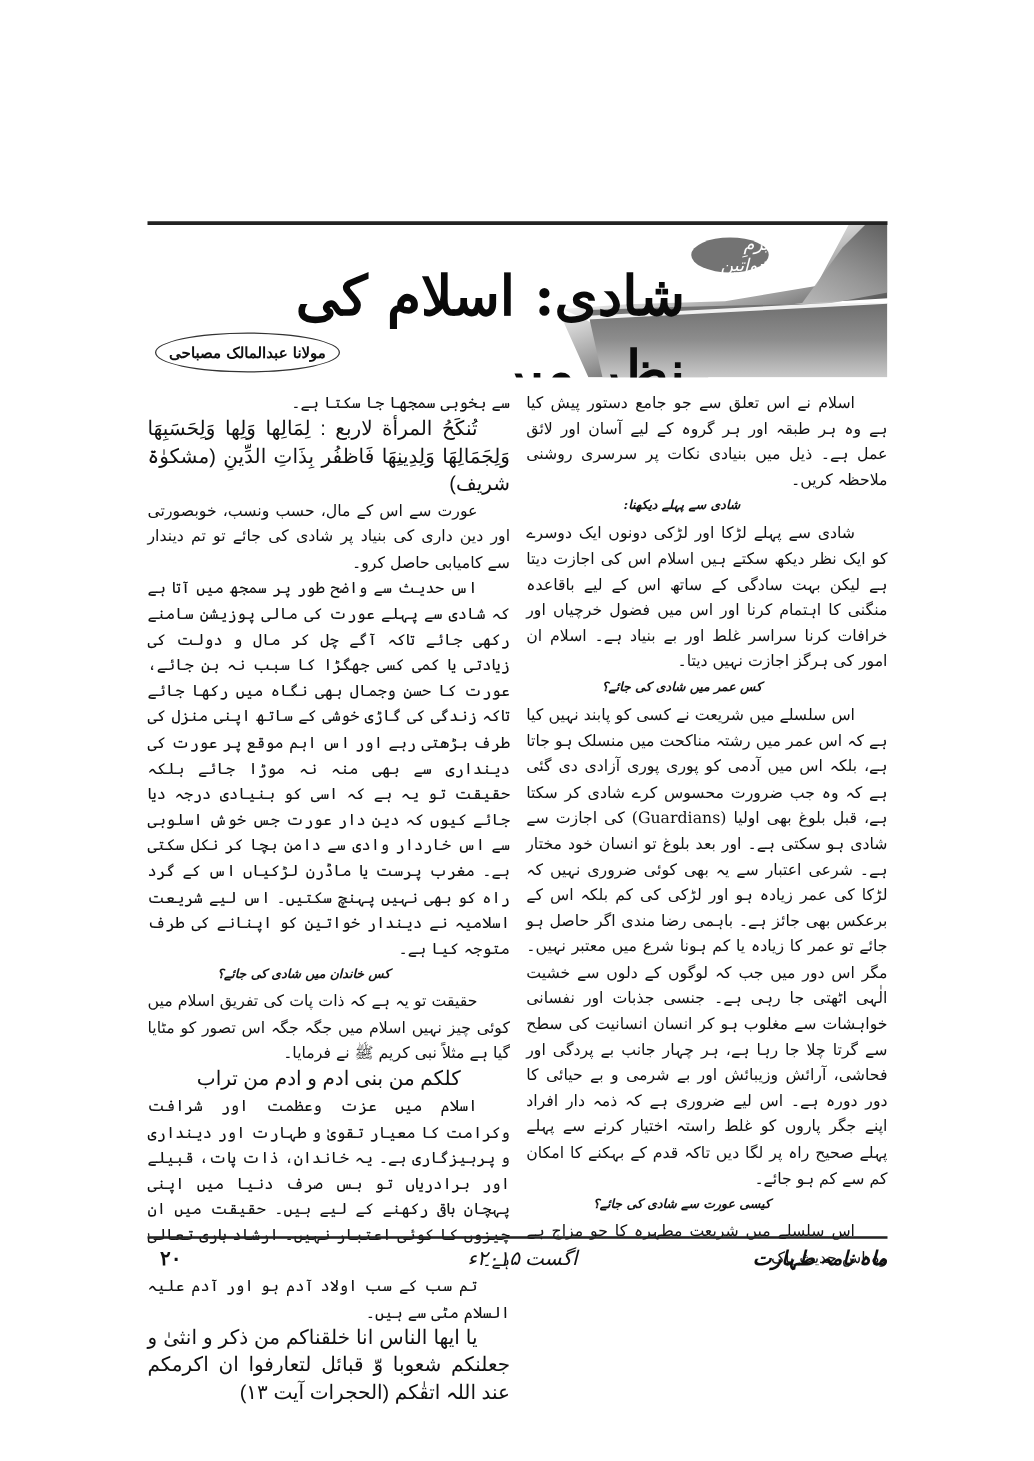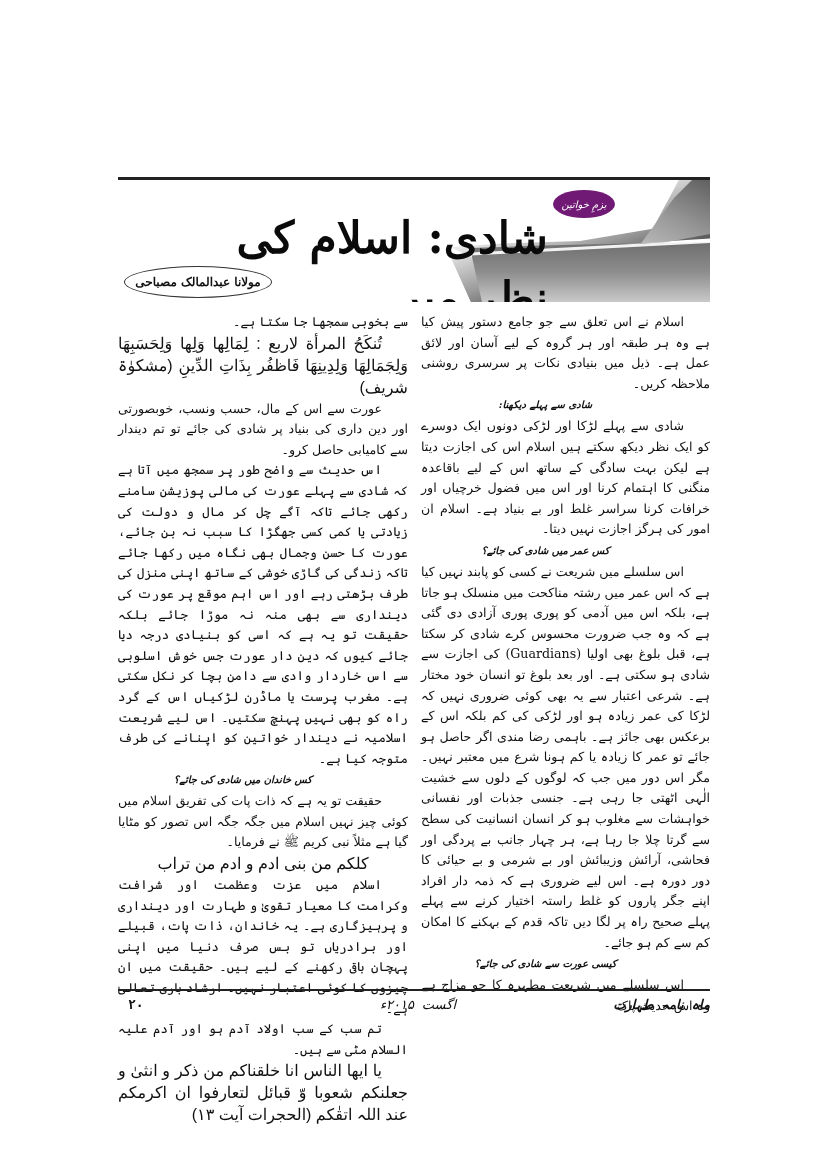--- a/index.html
+++ b/index.html
@@ -27,23 +27,23 @@
     background: linear-gradient(180deg, #6e6e6e 0%, #8d8d8d 50%, #c9c9c9 100%);
     clip-path: polygon(0 10%, 30% 6%, 70% 2%, 100% 0, 100% 100%, 5% 100%);
   }
   .swoosh-line {
     position: absolute; right: 0; top: 60px; width: 240px; height: 3px; background: #fff;
     transform: rotate(-3deg); transform-origin: right center; opacity: .9;
   }
 
   .section-badge {
     position: absolute; left: 435px; top: 10px; width: 62px; height: 28px;
-    background: #701a75; border-radius: 50%; color: #fff;
+    background: #737373; border-radius: 50%; color: #fff;
     display: flex; align-items: center; justify-content: center;
-    font-family: "DejaVu Serif", serif; font-size: 10px; font-style: italic; direction: rtl;
+    font-family: "DejaVu Serif", serif; font-size: 14px; font-style: italic; direction: rtl;
   }
 
   .title {
     position: absolute; left: 50px; top: 28px; width: 380px; text-align: right;
     font-family: "DejaVu Serif", serif; font-size: 44px; font-weight: bold; 
     direction: rtl; line-height: 60px; letter-spacing: -1px; color: #0a0a0a;
   }
 
   .author {
     position: absolute; left: 6px; top: 86px; width: 148px; height: 32px;
@@ -62,21 +62,21 @@
   .col p { margin: 0; }
   .col .indent { text-indent: 26px; }
   .col h3 {
     font-size: 10px; font-weight: bold; font-style: italic; text-align: center; text-align-last: center;
     line-height: 22px; padding-right: 40px;
   }
   .col .arabic { font-family: Liberation Sans, sans-serif; font-size: 16px; line-height: 22px; }
   .col .arabic-center { text-align: center; text-align-last: center; }
 
   .bottom-rule { position: absolute; left: 0; top: 812px; width: 592px; height: 2px; background: #222; }
-  .footer { position: absolute; left: 0; top: 820px; width: 592px; height: 24px; font-family: Liberation Mono, monospace; font-size: 13px; }
+  .footer { position: absolute; left: 0; top: 820px; width: 592px; height: 24px; font-family: Liberation Serif, serif; font-size: 16px; }
   .footer .page-num { position: absolute; left: 10px; top: 0; font-weight: bold; }
   .footer .issue-date { position: absolute; left: 220px; width: 160px; top: 0; text-align: center; direction: rtl; font-style: italic; }
   .footer .mag-name { position: absolute; right: 0; top: 0; direction: rtl; font-weight: bold; font-style: italic; }
 </style>
 </head>
 <body>
 
 <div class="page">
   <div class="top-rule"></div>
 

